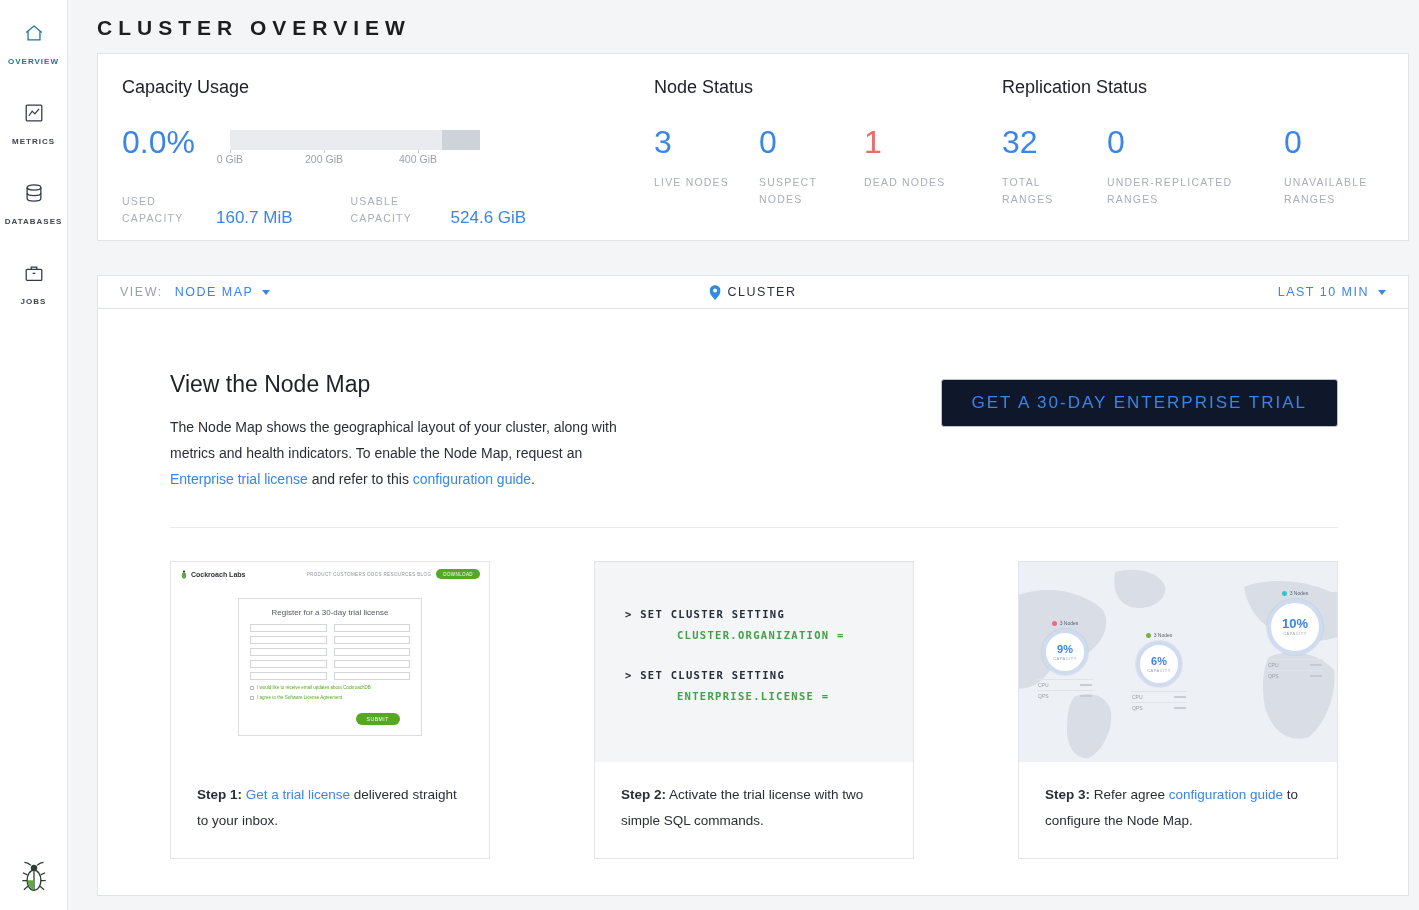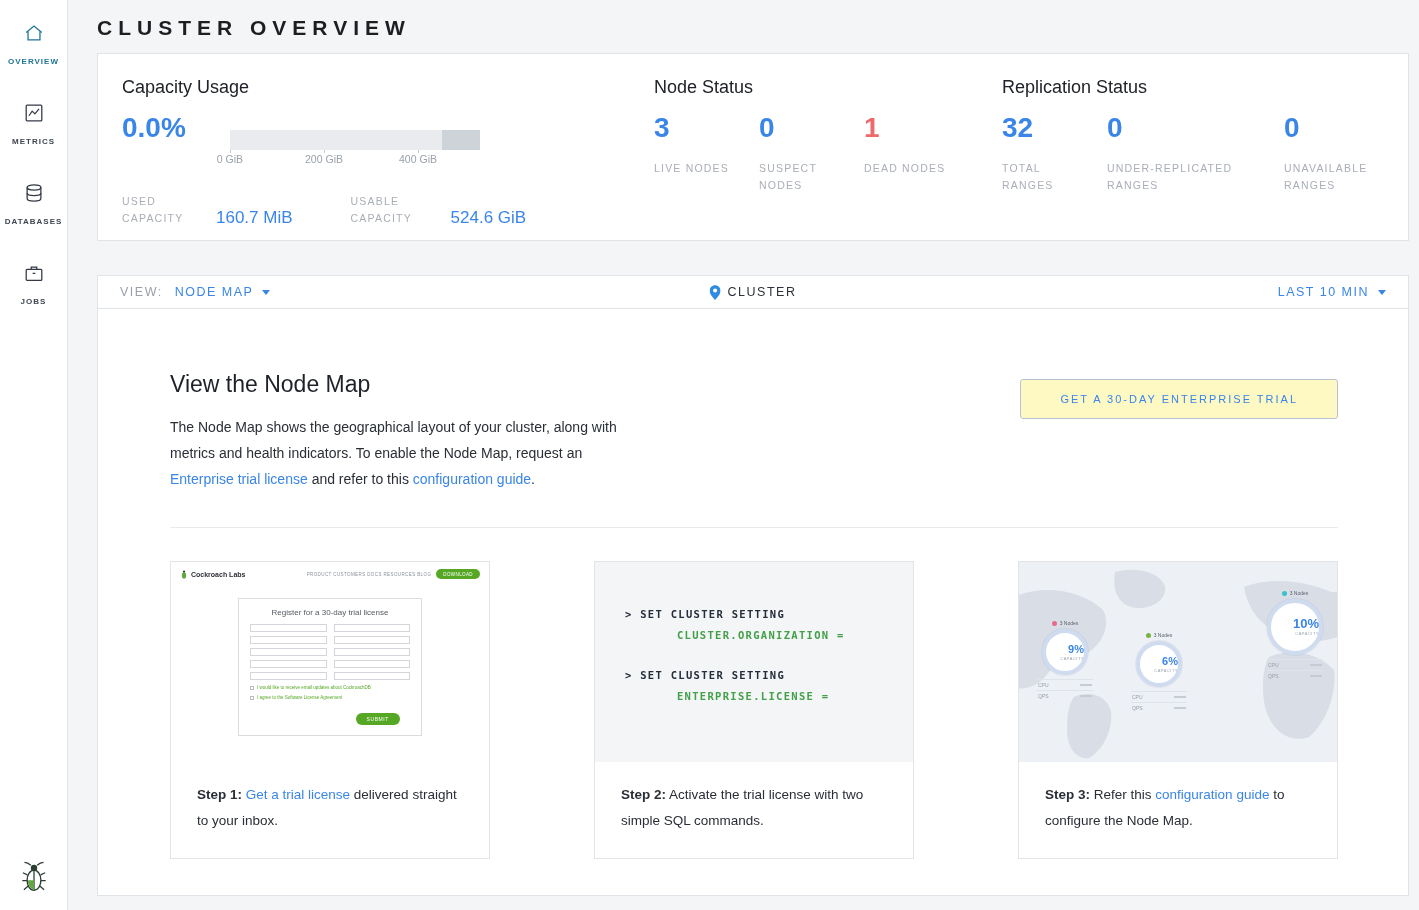--- a/index.html
+++ b/index.html
@@ -15,21 +15,21 @@
   .nav-item.active .nav-label { color:#1f7595; }
   .sidebar-logo { position:absolute; bottom:16px; left:0; width:100%; display:flex; justify-content:center; cursor:pointer; }
 
   
   .main { flex:1; padding:0 10px 0 29px; }
   .page-title { font-size:21px; font-weight:bold; letter-spacing:6px; color:#1c1e22; padding:16px 0 13px 0; }
 
   
   .summary-card { background:#fff; border:1px solid #e0e3e7; display:flex; padding:22px 24px 18px 24px; height:188px; }
   .section-title { font-size:18px; color:#202329; font-weight:normal; line-height:22px; }
-  .stat-value { font-size:28px; line-height:36px; color:#3a85e8; margin-top:12px; font-weight:bold; }
+  .stat-value { font-size:32px; line-height:36px; color:#3a85e8; margin-top:26px; font-weight:normal; }
   .stat-value.red { color:#ee6a6a; }
   .stat-label { margin-top:14px; font-size:10.5px; letter-spacing:1.2px; color:#a9aeb7; line-height:17px; max-width:88px; }
 
   .cap-section { width:532px; }
   .cap-row { display:flex; }
   .cap-number { width:108px; }
   .cap-chart { width:250px; padding-top:32px; }
   .cap-bar { height:20px; background:#e9ebee; position:relative; }
   .cap-bar-used { position:absolute; right:0; top:0; height:100%; width:38px; background:#ced3d9; }
   .cap-ticks { position:relative; height:20px; margin-top:3px; font-size:10.5px; color:#9ba1ab; }
@@ -57,21 +57,21 @@
   .caret { width:0; height:0; border-left:4.5px solid transparent; border-right:4.5px solid transparent; border-top:5.5px solid #3a85e8; margin-left:9px; display:inline-block; }
   .vb-center { position:absolute; left:50%; transform:translateX(-50%); display:flex; align-items:center; color:#2d313a; }
   .vb-center svg { margin-right:7px; }
   .vb-right { margin-left:auto; color:#3a85e8; display:flex; align-items:center; cursor:pointer; }
 
   
   .panel { background:#fff; border:1px solid #e0e3e7; border-top:none; height:587px; position:relative; padding:62px 70px 0 72px; }
   .panel h2 { font-size:23px; font-weight:normal; color:#1e2228; }
   .panel-desc { margin-top:16px; font-size:14px; line-height:26px; color:#2a2e36; max-width:465px; }
   a.link { color:#3a85e8; text-decoration:none; cursor:pointer; }
-  .cta { position:absolute; top:70px; right:70px; background:#fef9c3; border:1px solid #b9c3cf; border-radius:3px; color:#3a85e8; font-size:11px; letter-spacing:2px; padding:13px 39px; cursor:pointer; font-family:"Liberation Sans",sans-serif; }
+  .cta { position:absolute; top:70px; right:70px; background:#0f172a; border:1px solid #b9c3cf; border-radius:3px; color:#3a85e8; font-size:17px; letter-spacing:2px; padding:13px 30px; cursor:pointer; font-family:"Liberation Sans",sans-serif; }
   .divider { border:none; border-top:1px solid #e8eaed; margin-top:35px; }
 
   .steps-row { display:flex; justify-content:space-between; margin-top:33px; }
   .step-card { width:320px; border:1px solid #e2e4e8; background:#fff; }
   .step-media { height:200px; overflow:hidden; position:relative; }
   .step-caption { padding:20px 26px 24px 26px; font-size:13.5px; line-height:26px; color:#2a2e36; }
   .step-caption b { font-weight:bold; }
 
   
   .mini-header { height:24px; display:flex; align-items:center; justify-content:space-between; padding:0 9px; }
@@ -96,21 +96,21 @@
   .code-cmd { color:#252c3a; }
   .code-arg { color:#43a048; padding-left:52px; margin-top:9px; }
   .code-group + .code-group { margin-top:28px; }
 
   
   .map-media { background:#edf0f4; }
   .map-media svg.map-bg { position:absolute; inset:0; }
   .map-marker { position:absolute; display:flex; flex-direction:column; align-items:center; }
   .node-tag { display:flex; align-items:center; font-size:5px; color:#5a6270; margin-bottom:3px; white-space:nowrap; }
   .dot { width:5px; height:5px; border-radius:50%; margin-right:3px; }
-  .donut { width:46px; height:46px; border-radius:50%; background:#fff; border:4px solid #cfdcf0; display:flex; flex-direction:column; align-items:flex-end; justify-content:center; box-shadow:0 0 0 1px rgba(120,140,180,0.12); }
+  .donut { width:46px; height:46px; border-radius:50%; background:#fff; border:4px solid #cfdcf0; display:flex; flex-direction:column; align-items:center; justify-content:center; box-shadow:0 0 0 1px rgba(120,140,180,0.12); }
   .donut.big { width:56px; height:56px; }
   .donut .pct { color:#3a85e8; font-size:11px; font-weight:bold; line-height:12px; }
   .donut.big .pct { font-size:13px; }
   .donut .cap { font-size:4px; color:#9aa3ad; letter-spacing:0.5px; margin-top:1px; }
   .metric-rows { margin-top:4px; width:56px; }
   .metric-row { font-size:5px; color:#98a0ab; display:flex; justify-content:space-between; align-items:center; border-top:1px solid #dfe3ea; padding:2px 1px; }
   .metric-bar { width:12px; height:2px; background:#c5ccd6; }
 </style>
 </head>
 <body>
@@ -401,21 +401,21 @@
                   </div>
                 <div class="metric-row">
                     <span>QPS</span>
                     <span class="metric-bar"></span>
                   </div>
               </div>
             </div>
           </div>
           <div class="step-caption">
             <b>Step 3:</b>
-            <span>Refer this</span>
+            <span>Refer agree</span>
             <a class="link">configuration guide</a>
             <span>to configure the Node Map.</span>
           </div>
         </div>
 
       </div>
     </section>
   </div>
 </div>
 

